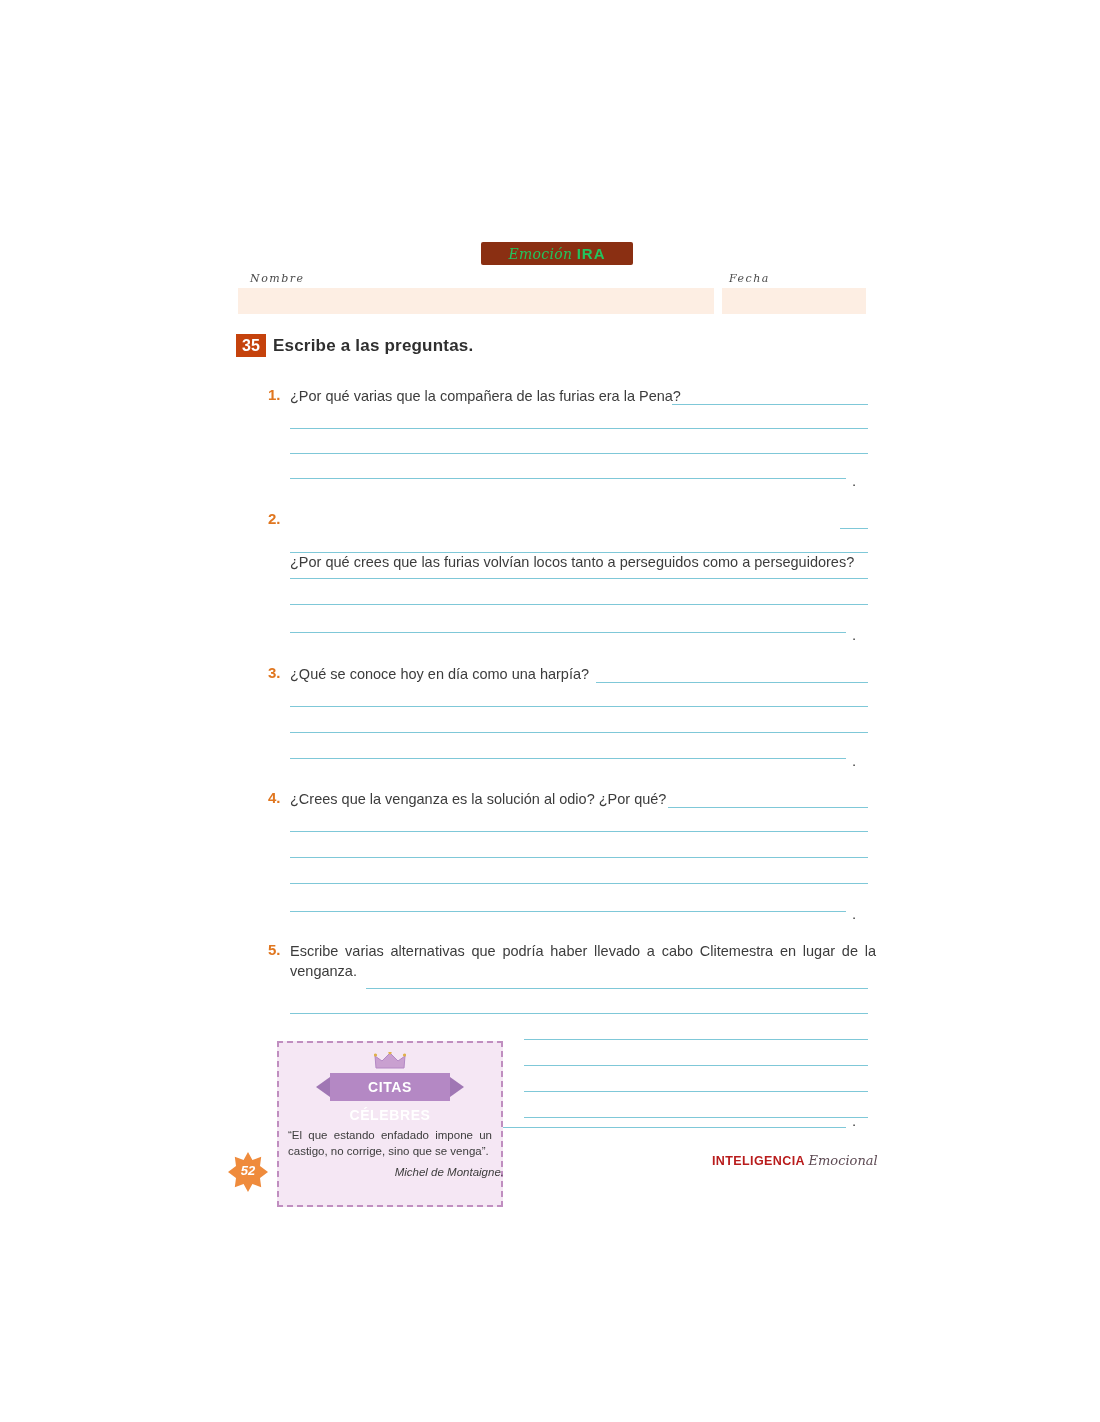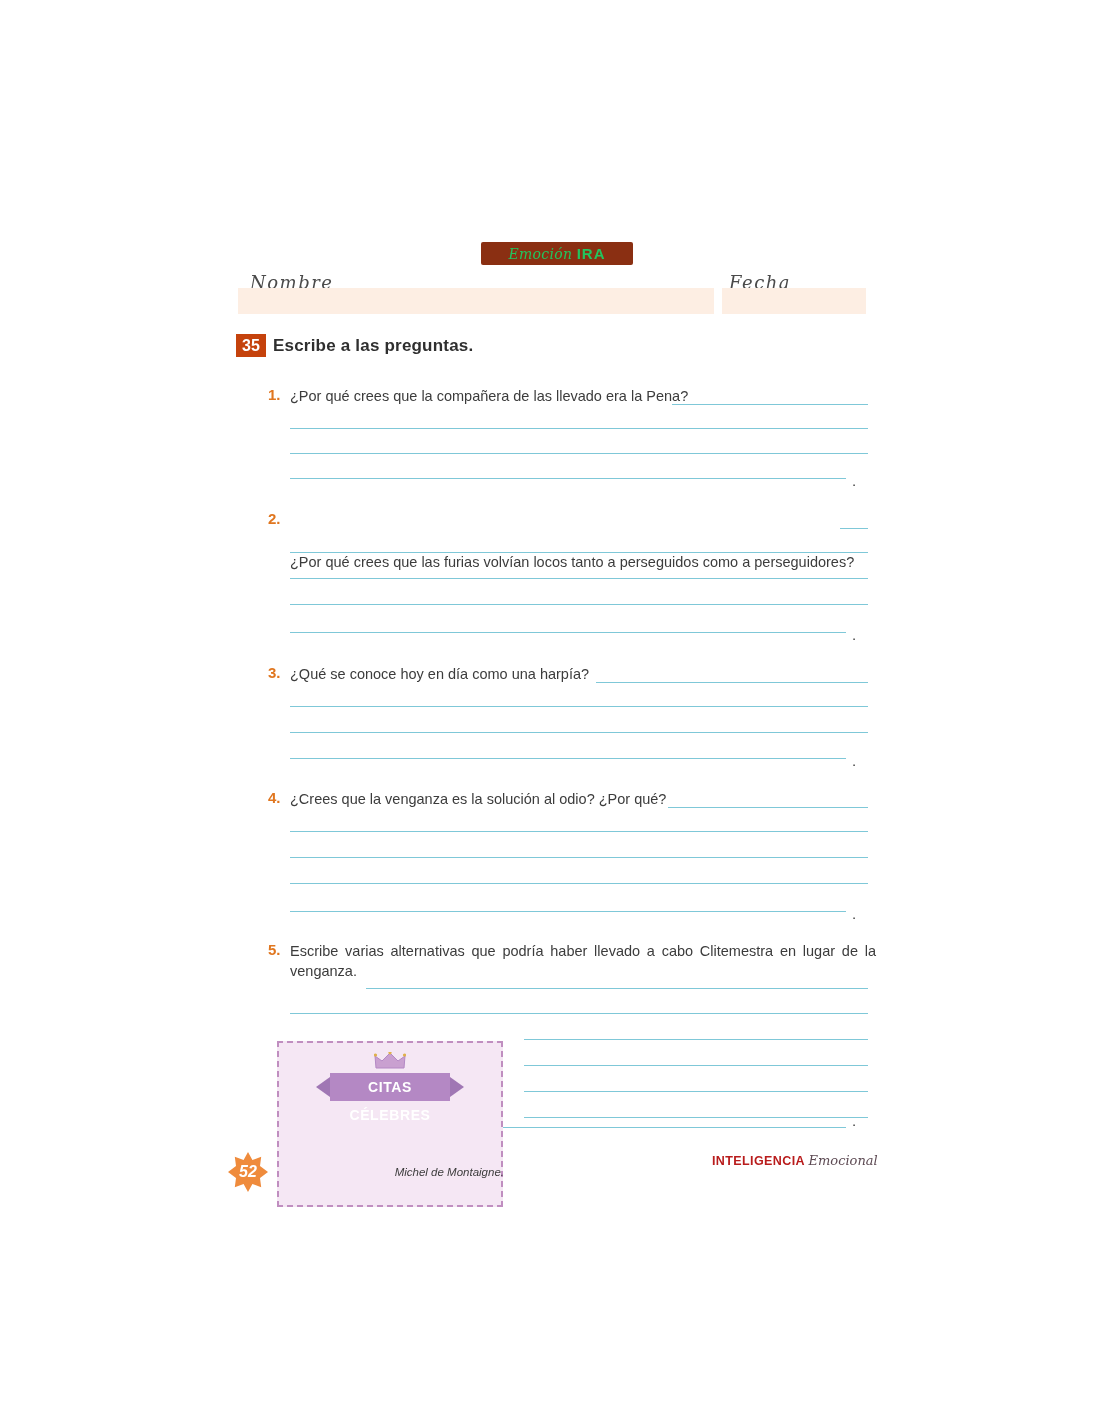--- a/index.html
+++ b/index.html
@@ -64,21 +64,21 @@
     left: 722px;
     top: 288px;
     width: 144px;
     height: 26px;
     background: #fdeee3;
   }
   .field-caption {
     position: absolute;
     font-family: "DejaVu Serif", serif;
     font-style: italic;
-    font-size: 18px;
+    font-size: 11px;
     color: #4a4a4a;
     letter-spacing: 1.5px;
   }
   .caption-nombre { left: 250px; top: 272px; }
   .caption-fecha  { left: 729px; top: 272px; }
 
   
   .activity-num {
     position: absolute;
     left: 236px;
@@ -220,21 +220,21 @@
     left: 0; top: 0;
     width: 40px; height: 40px;
     background: #ef8b3c;
     clip-path: polygon(50% 0%, 61% 20%, 83% 12%, 80% 35%, 100% 50%, 80% 65%, 83% 88%, 61% 80%, 50% 100%, 39% 80%, 17% 88%, 20% 65%, 0% 50%, 20% 35%, 17% 12%, 39% 20%);
   }
   .page-badge .num {
     position: absolute;
     left: 0; top: 11px;
     width: 40px;
     text-align: center;
-    font-size: 16px;
+    font-size: 13px;
     font-weight: bold;
     color: #ffffff;
     font-style: italic;
   }
   .footer-brand {
     position: absolute;
     left: 712px;
     top: 1153px;
     font-size: 12.5px;
     white-space: nowrap;
@@ -265,21 +265,21 @@
   <div class="name-band"></div>
 
   <div class="field-caption caption-fecha">Fecha</div>
   <div class="date-band"></div>
 
   <div class="activity-num">35</div>
   <div class="activity-title">Escribe a las preguntas.</div>
 
   <div class="q" style="top:386px;">
     <div class="q-num" style="top:0px;">1.</div>
-    <div class="q-text nowrap" style="top:0px;">¿Por qué crees que la compañera de las llevado era la Pena?</div>
+    <div class="q-text nowrap" style="top:0px;">¿Por qué varias que la compañera de las furias era la Pena?</div>
   </div>
   <div class="rule" style="left:672px; top:404px; width:196px;"></div>
   <div class="rule" style="left:290px; top:428px; width:578px;"></div>
   <div class="rule" style="left:290px; top:453px; width:578px;"></div>
   <div class="rule" style="left:290px; top:478px; width:556px;"></div>
   <div class="dot" style="left:852px; top:472px;">.</div>
 
   <div class="q" style="top:510px;">
     <div class="q-num" style="top:0px;">2.</div>
     <div class="q-text nowrap" style="top:18px;margin-top:24px;">¿Por qué crees que las furias volvían locos tanto a perseguidos como a perseguidores?</div>
@@ -328,20 +328,21 @@
   <div class="quote-box"></div>
   <div class="crown">
     <svg viewBox="0 0 32 18" width="32" height="18" aria-hidden="true">
       <path d="M2 16 L1 4 L8 9 L16 1 L24 9 L31 4 L30 16 Z" fill="#c9a0d0" stroke="#b488c4" stroke-width="1"></path>
       <circle cx="1.5" cy="3" r="1.6" fill="#e0b04a"></circle>
       <circle cx="30.5" cy="3" r="1.6" fill="#e0b04a"></circle>
       <circle cx="16" cy="0.8" r="1.6" fill="#e0b04a"></circle>
     </svg>
   </div>
   <div class="ribbon">CITAS CÉLEBRES</div>
+  <div class="quote-text">“El que estando enfadado impone un castigo, no corrige, sino que se venga”.</div>
   <div class="quote-author">Michel de Montaigne.</div>
 
   <div class="page-badge">
     <div class="star"></div>
     <div class="num">52</div>
   </div>
   <div class="footer-brand">
     <span class="b1">INTELIGENCIA</span>
     <span class="b2">Emocional</span>
   </div>

